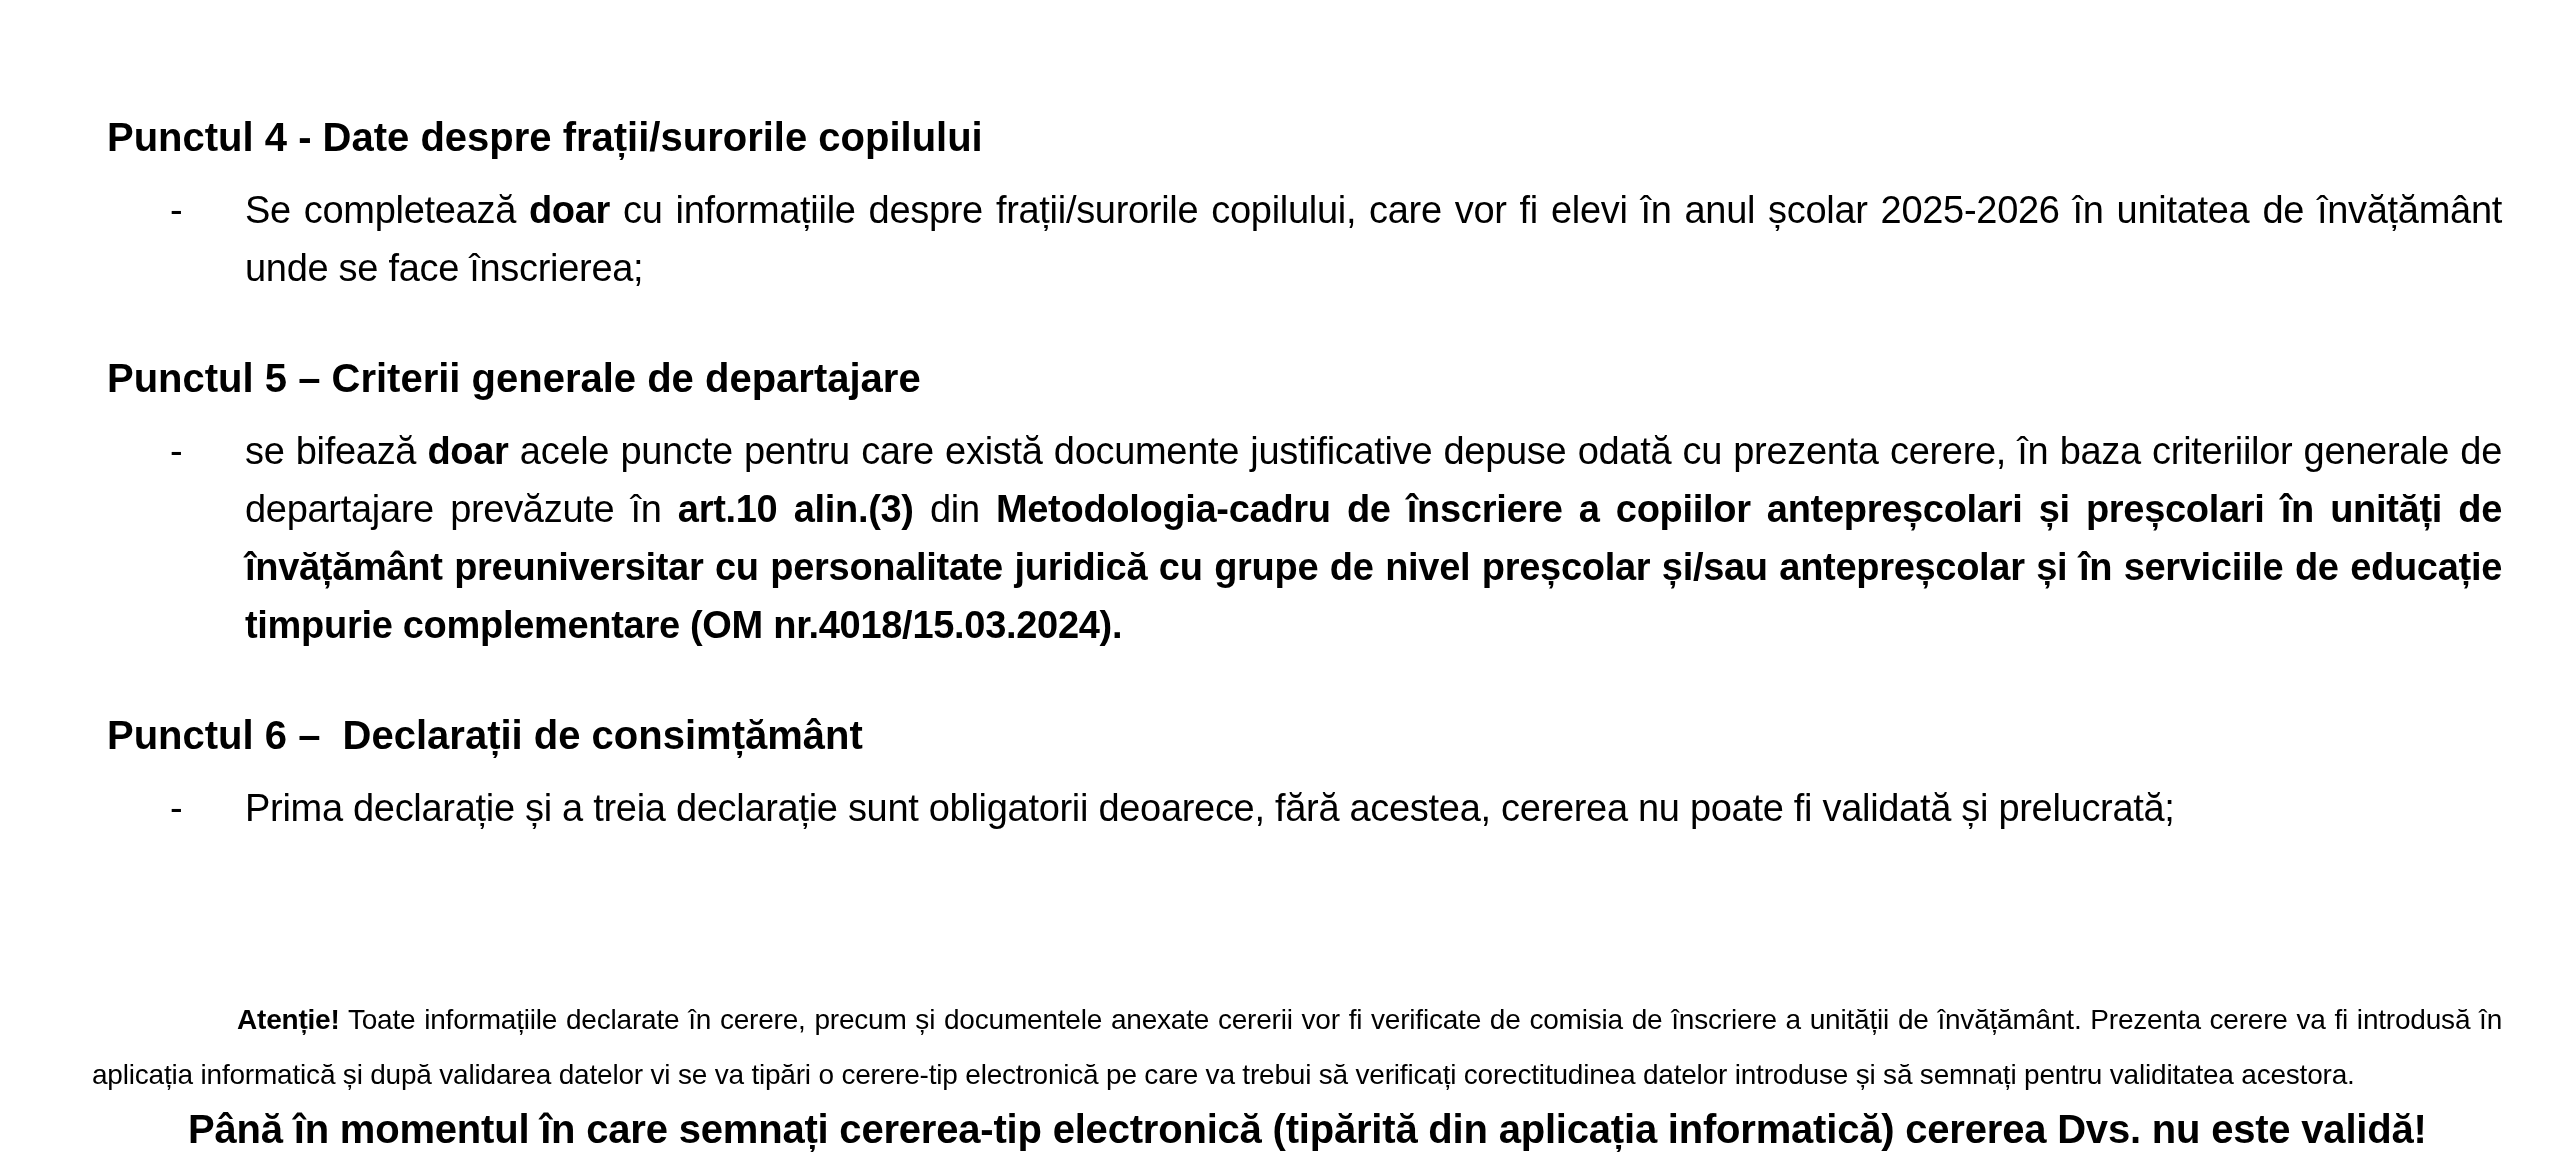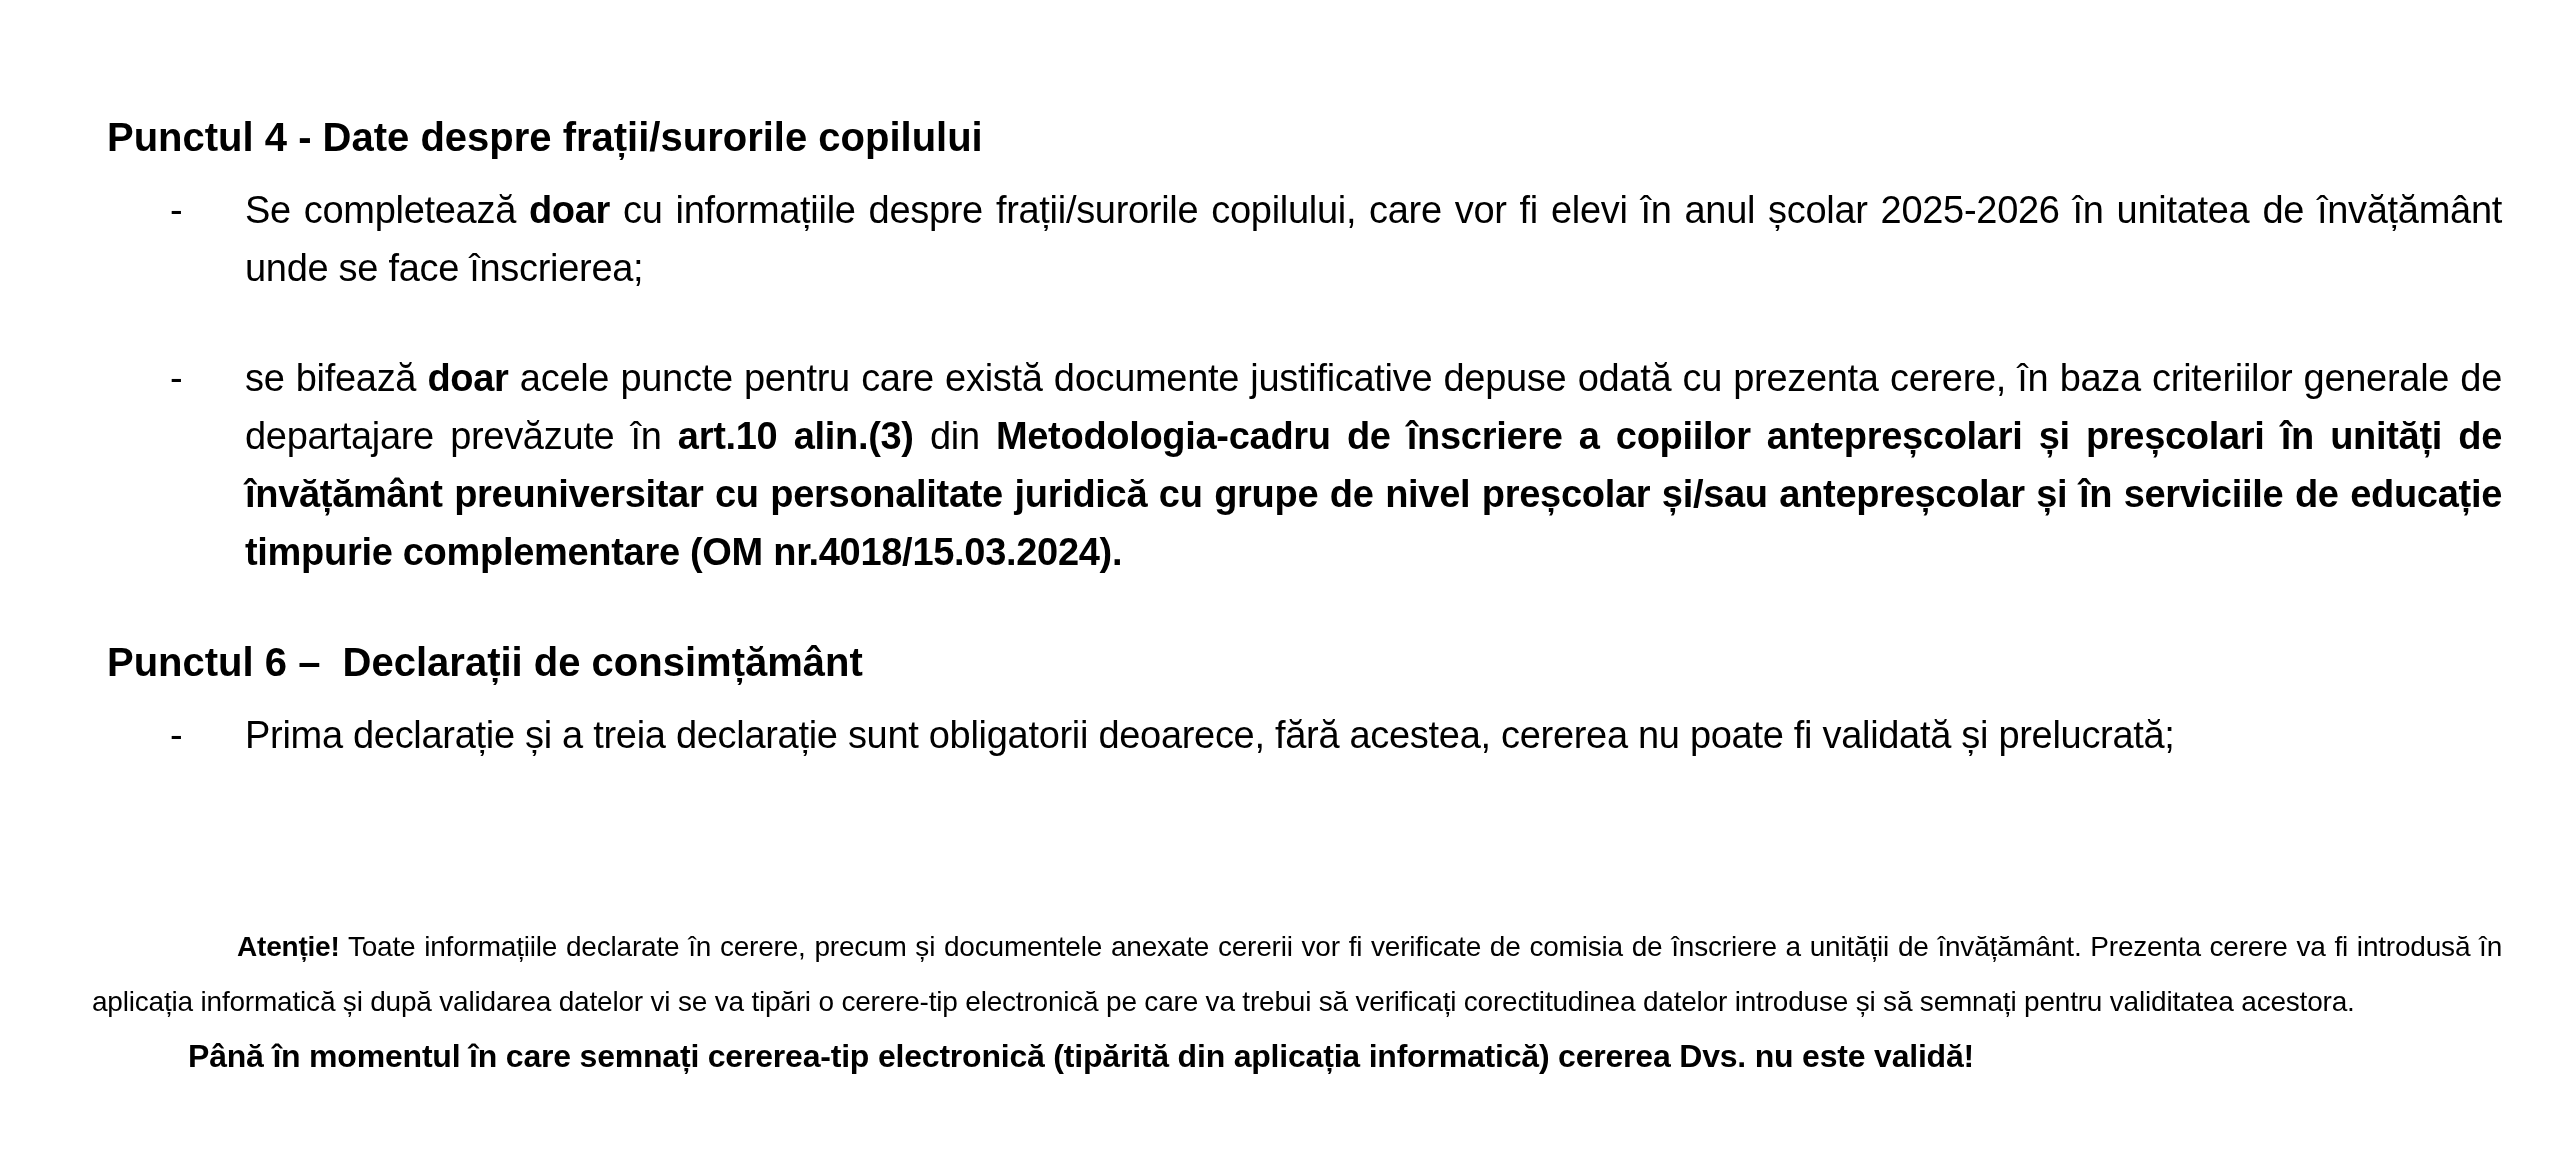--- a/index.html
+++ b/index.html
@@ -56,40 +56,41 @@
     margin: 0;
     font-size: 28px;
     line-height: 55px;
     text-align: justify;
     text-indent: 145px;
     letter-spacing: -0.2px;
   }
   .final-line {
     margin: 0;
     padding-left: 96px;
-    font-size: 32px;
+    font-size: 40px;
     line-height: 55px;
     font-weight: bold;
     letter-spacing: -0.2px;
   }
 </style>
 </head>
 <body>
 
 <main class="page">
 
   <section class="section">
     <h2 class="heading">Punctul 4 - Date despre frații/surorile copilului</h2>
     <div class="bullet">
       <span class="bullet-marker">-</span>
       <p class="bullet-text"><span>Se completează </span><span class="b">doar</span><span> cu informațiile despre frații/surorile copilului, care vor fi elevi în anul școlar 2025-2026 în unitatea de învățământ unde se face înscrierea;</span></p>
     </div>
   </section>
 
   <section class="section section-gap">
+    <h2 class="heading">Punctul 5 – Criterii generale de departajare</h2>
     <div class="bullet">
       <span class="bullet-marker">-</span>
       <p class="bullet-text"><span>se bifează </span><span class="b">doar</span><span> acele puncte pentru care există documente justificative depuse odată cu prezenta cerere, în baza criteriilor generale de departajare prevăzute în </span><span class="b">art.10 alin.(3)</span><span> din </span><span class="b">Metodologia-cadru de înscriere a copiilor antepreșcolari și preșcolari în unități de învățământ preuniversitar cu personalitate juridică cu grupe de nivel preșcolar și/sau antepreșcolar și în serviciile de educație timpurie complementare (OM nr.4018/15.03.2024).</span></p>
     </div>
   </section>
 
   <section class="section section-gap">
     <h2 class="heading">Punctul 6 –  Declarații de consimțământ</h2>
     <div class="bullet">
       <span class="bullet-marker">-</span>

